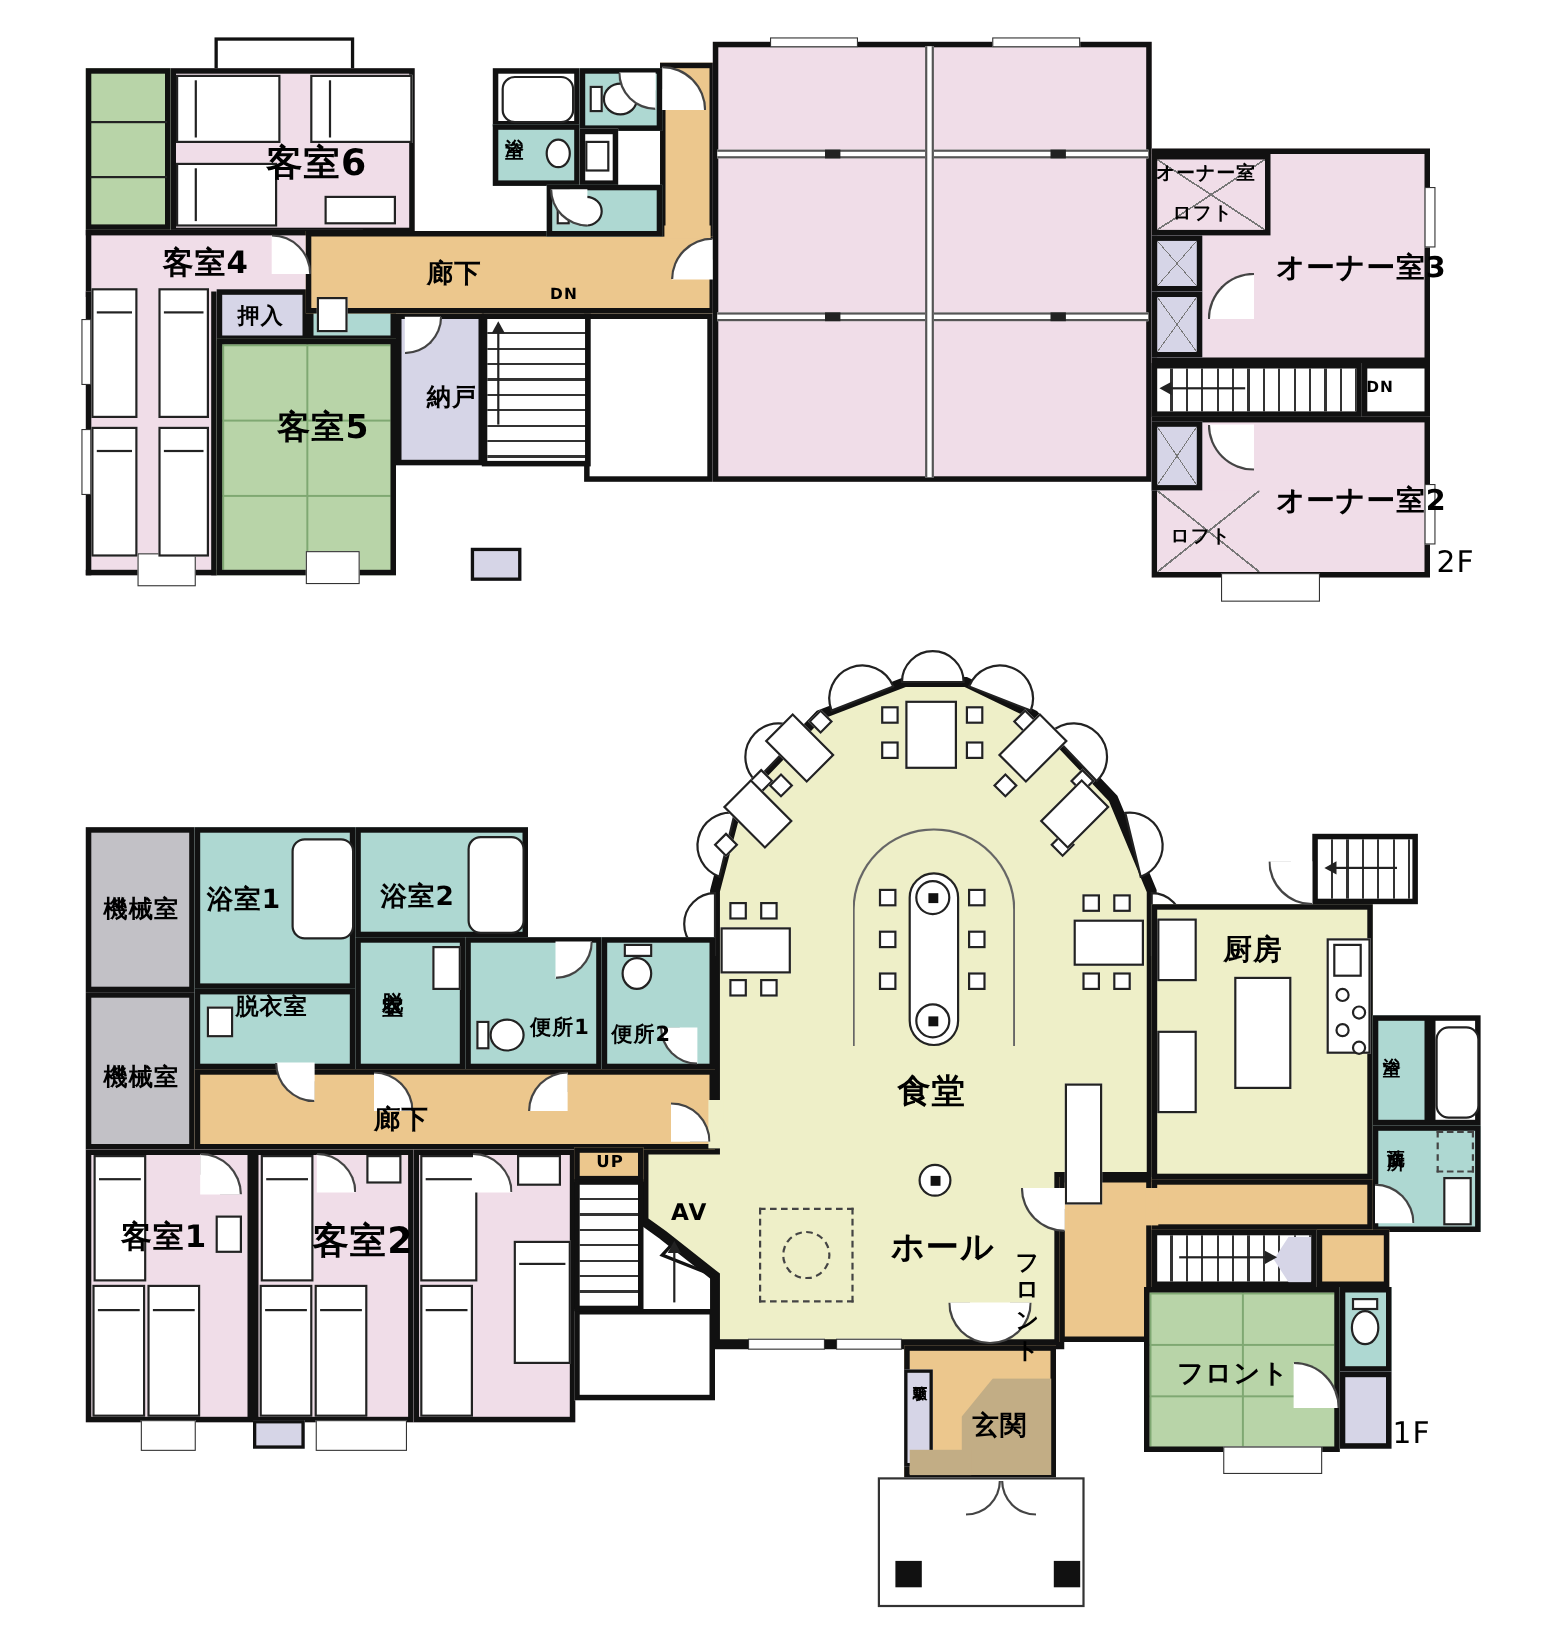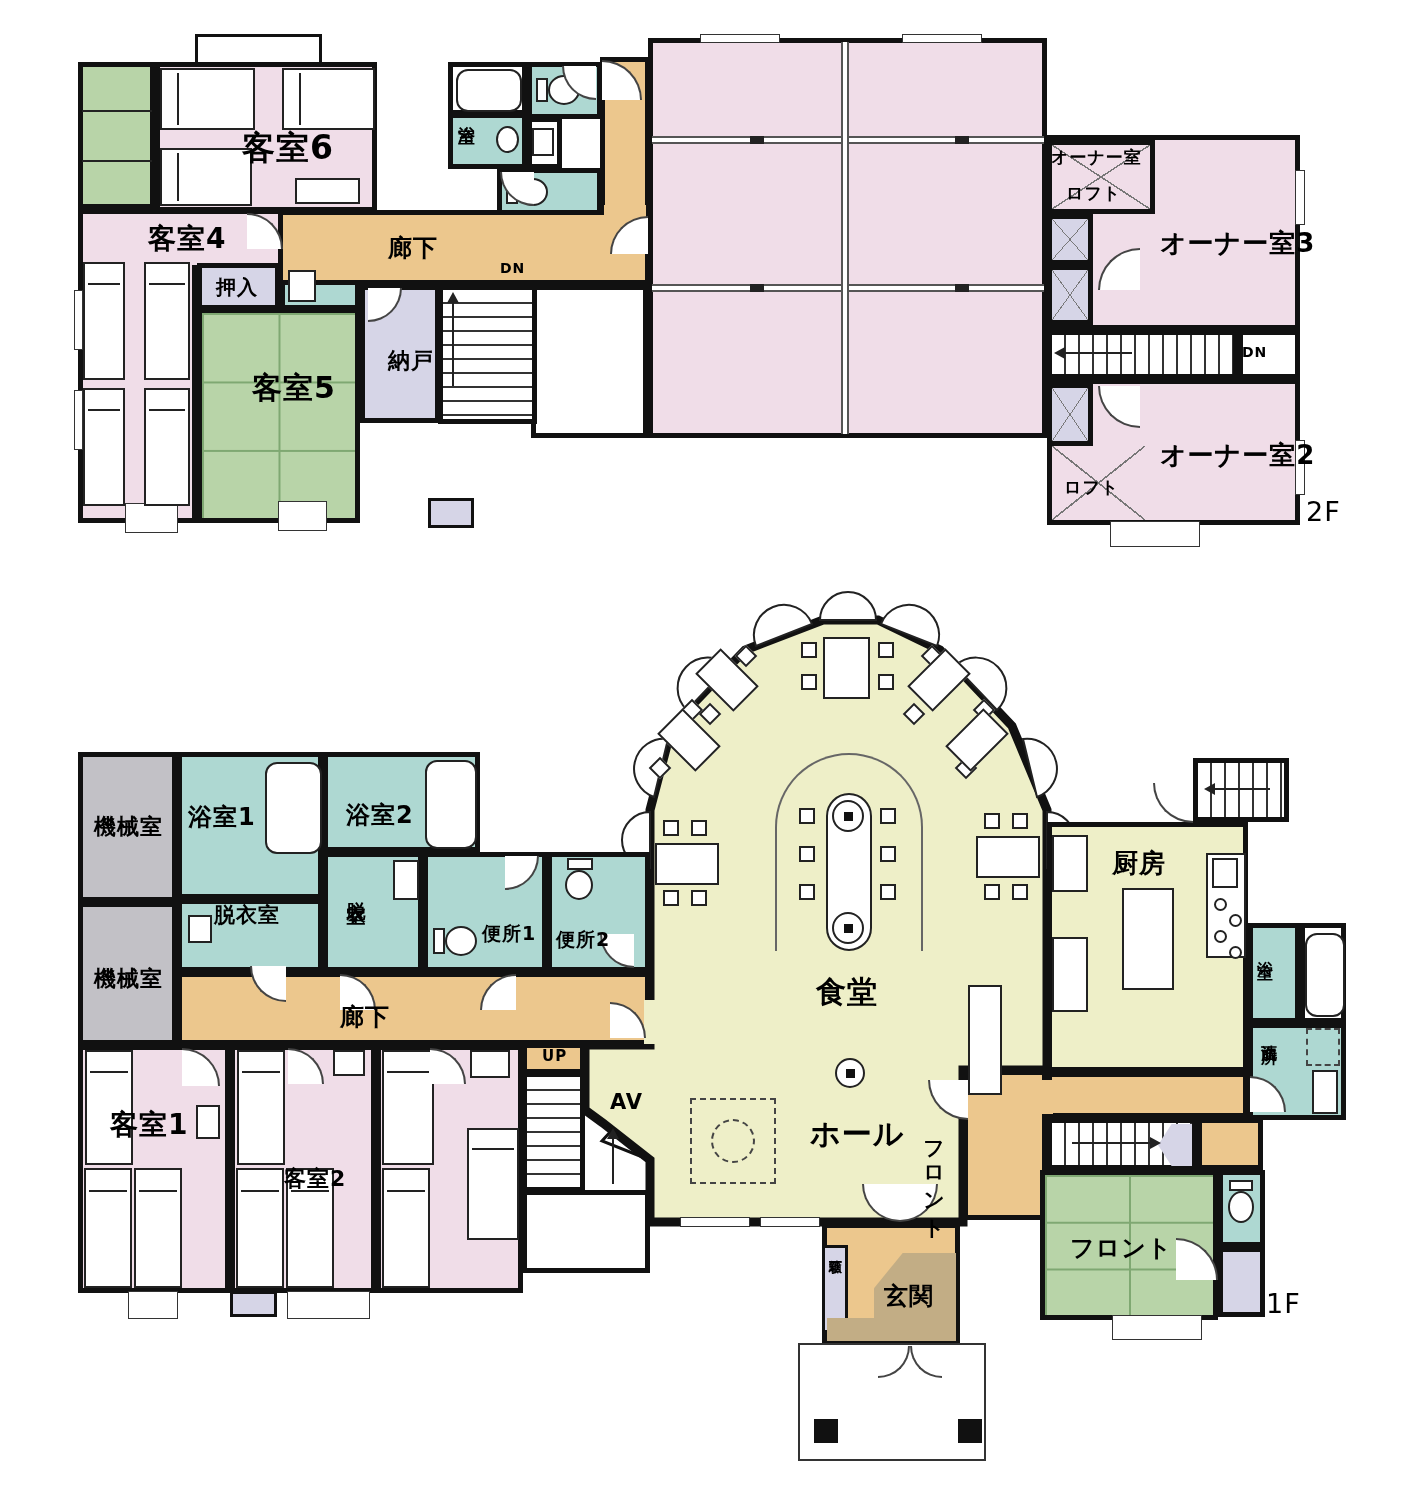--- a/index.html
+++ b/index.html
@@ -319,21 +319,21 @@
     <div class="lbl" style="left:94px;top:812px;font-size:22px">機械室</div>
     <div class="lbl" style="left:94px;top:964px;font-size:22px">機械室</div>
     <div class="lbl" style="left:188px;top:801px;font-size:24px">浴室1</div>
     <div class="lbl" style="left:346px;top:799px;font-size:24px">浴室2</div>
     <div class="lbl" style="left:214px;top:901px;font-size:21px">脱衣室</div>
     <div class="lbl vert" style="left:344px;top:886px;font-size:19px">脱衣室</div>
     <div class="lbl" style="left:482px;top:921px;font-size:19px">便所1</div>
     <div class="lbl" style="left:556px;top:927px;font-size:19px">便所2</div>
     <div class="lbl" style="left:340px;top:1001px;font-size:24px">廊下</div>
     <div class="lbl" style="left:110px;top:1106px;font-size:28px">客室1</div>
-    <div class="lbl" style="left:284px;top:1164px;font-size:22px">客室2</div>
+    <div class="lbl" style="left:284px;top:1106px;font-size:33px">客室2</div>
     <div class="lbl" style="left:542px;top:1047px;font-size:15px">UP</div>
     <div class="lbl" style="left:610px;top:1090px;font-size:21px">AV</div>
     <div class="lbl" style="left:816px;top:972px;font-size:30px">食堂</div>
     <div class="lbl" style="left:810px;top:1114px;font-size:30px">ホール</div>
     <div class="lbl vert" style="left:920px;top:1126px;font-size:21px">フロント</div>
     <div class="lbl" style="left:1112px;top:846px;font-size:26px">厨房</div>
     <div class="lbl vert" style="left:1254px;top:948px;font-size:16px">浴室</div>
     <div class="lbl vert" style="left:1258px;top:1032px;font-size:16px">洗面所</div>
     <div class="lbl" style="left:1070px;top:1232px;font-size:24px">フロント</div>
     <div class="lbl vert" style="left:826px;top:1250px;font-size:13px;letter-spacing:0">下駄箱</div>

